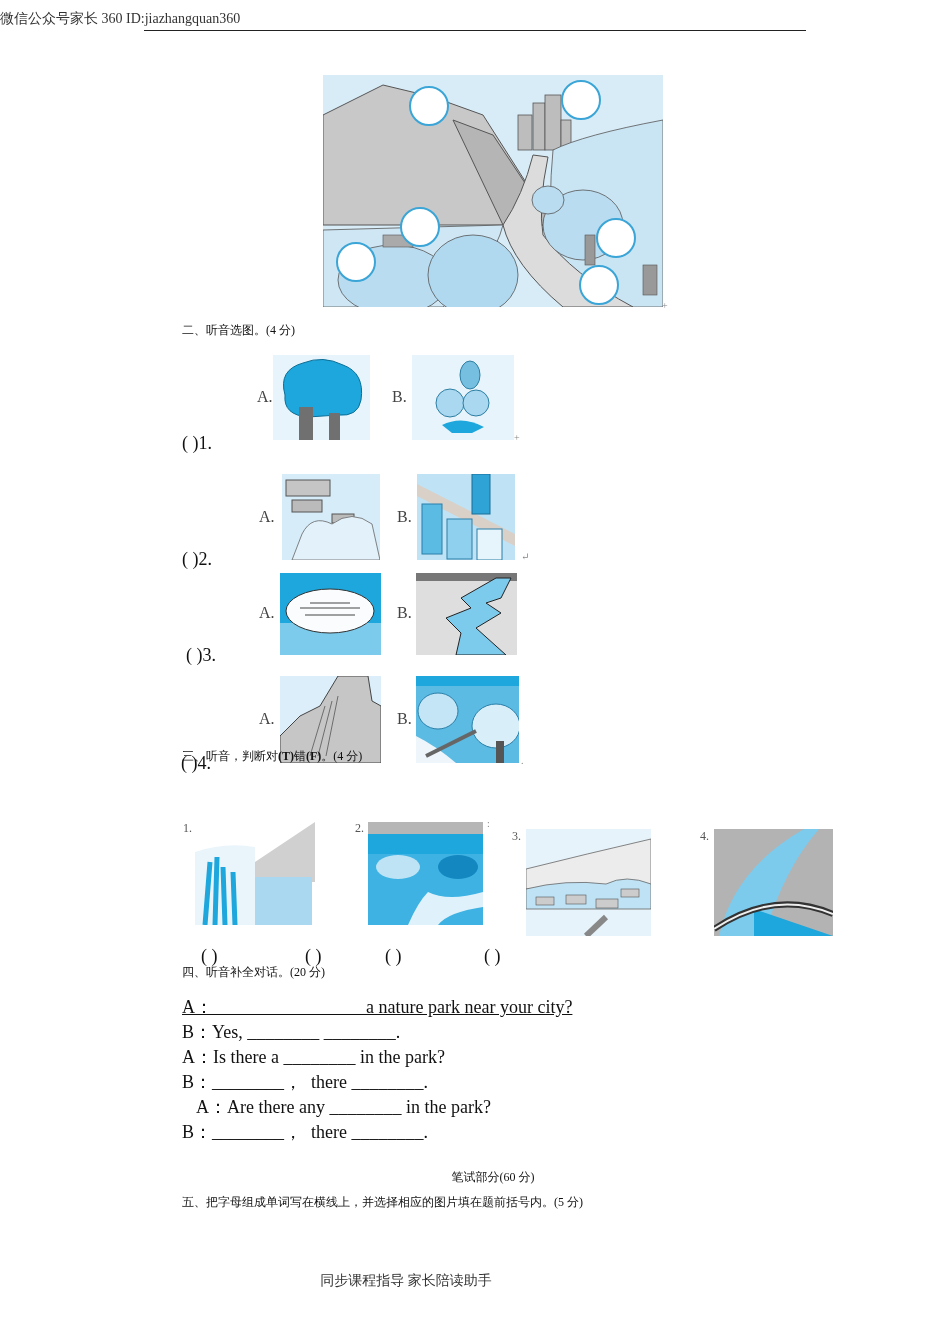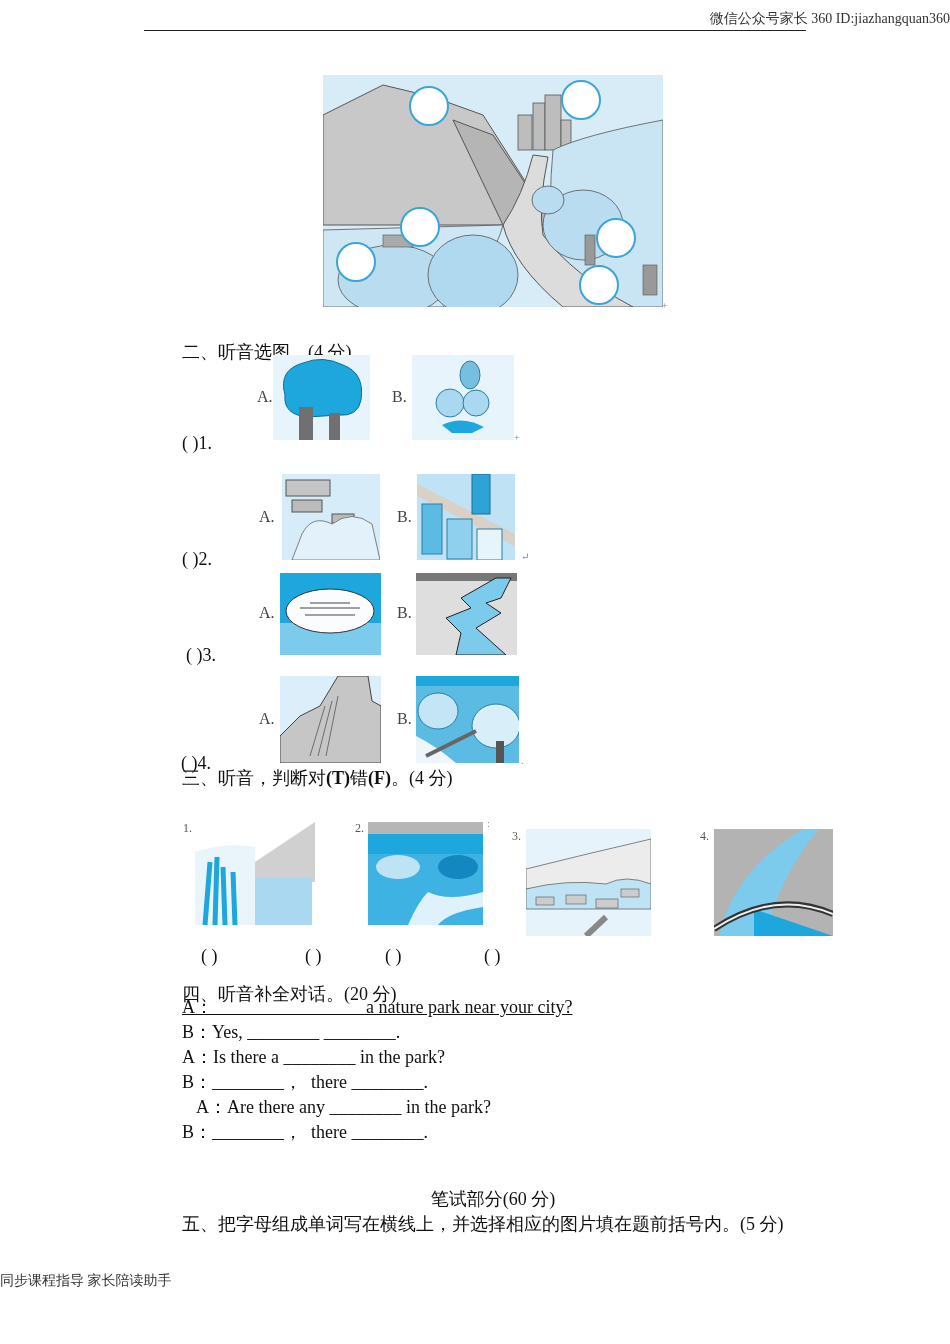--- a/index.html
+++ b/index.html
@@ -1,26 +1,26 @@
 <!DOCTYPE html>
 <html><head>
 <meta charset="utf-8">
 <style>
   html, body { margin: 0; padding: 0; background: #ffffff; }
   body { width: 950px; height: 1344px; position: relative; overflow: hidden;
          font-family: "Liberation Serif", "DejaVu Serif", serif; color: #111; }
   .abs { position: absolute; }
-  .header-text { left: 0; width: 950px; top: 10px; text-align: right; font-size: 14px; color: #333; }
+  .header-text { left: 0; width: 950px; top: 10px; text-align: left; font-size: 14px; color: #333; }
   .header-rule { left: 144px; width: 662px; top: 30px; height: 0; border-top: 1.5px solid #222; }
-  .sec { font-size: 18px; white-space: nowrap; margin-top: 18px; }
+  .sec { font-size: 12px; white-space: nowrap; }
   .line { font-size: 18px; white-space: nowrap; }
   .lbl { font-size: 16px; color: #444; }
   .pic { position: absolute; overflow: hidden; }
   .pic svg { display: block; width: 100%; height: 100%; }
-  .footer { left: 0; width: 812px; top: 1272px; font-size: 14px; color: #333; }
+  .footer { left: 0; width: 812px; top: 1272px; text-align: center; font-size: 14px; color: #333; }
   .mark { font-size: 10px; color: #888; }
   .num { font-size: 12px; color: #555; }
 </style>
 </head>
 <body>
 
 <div class="abs header-text">微信公众号家长 360 ID:jiazhangquan360</div>
 <div class="abs header-rule"></div>
 
 <div class="pic" style="left:323px;top:75px;width:340px;height:232px;">

